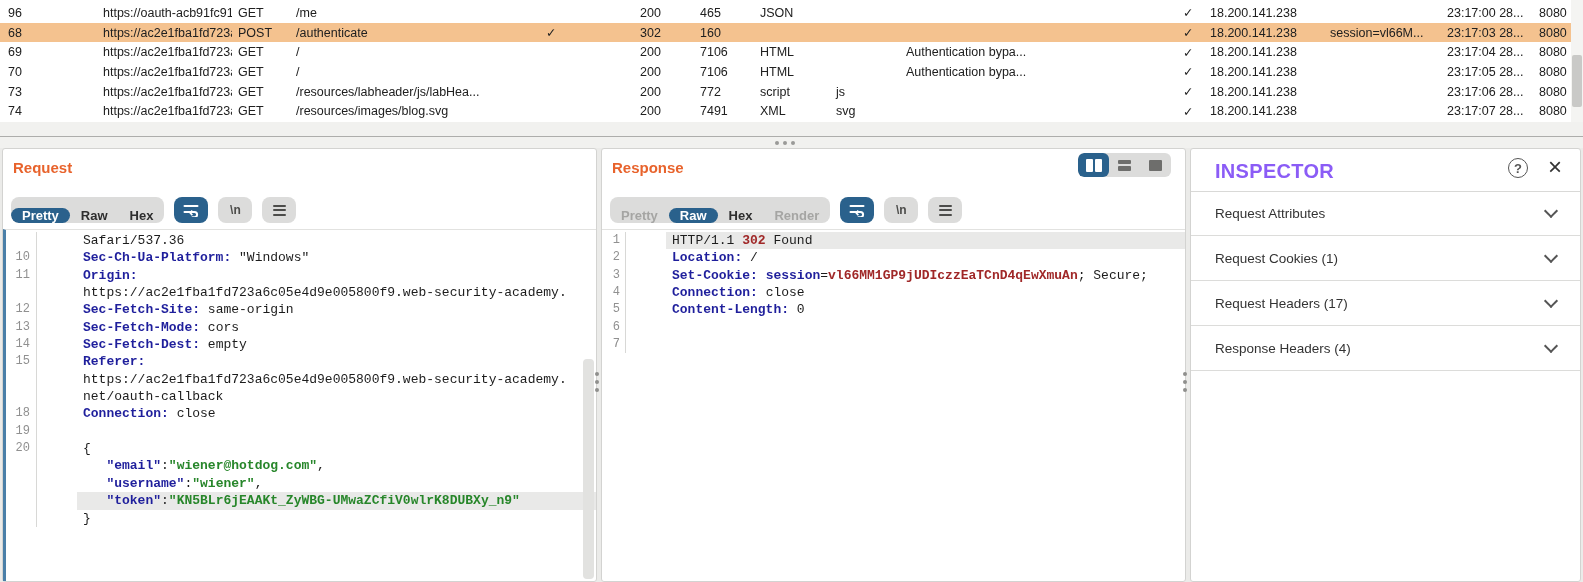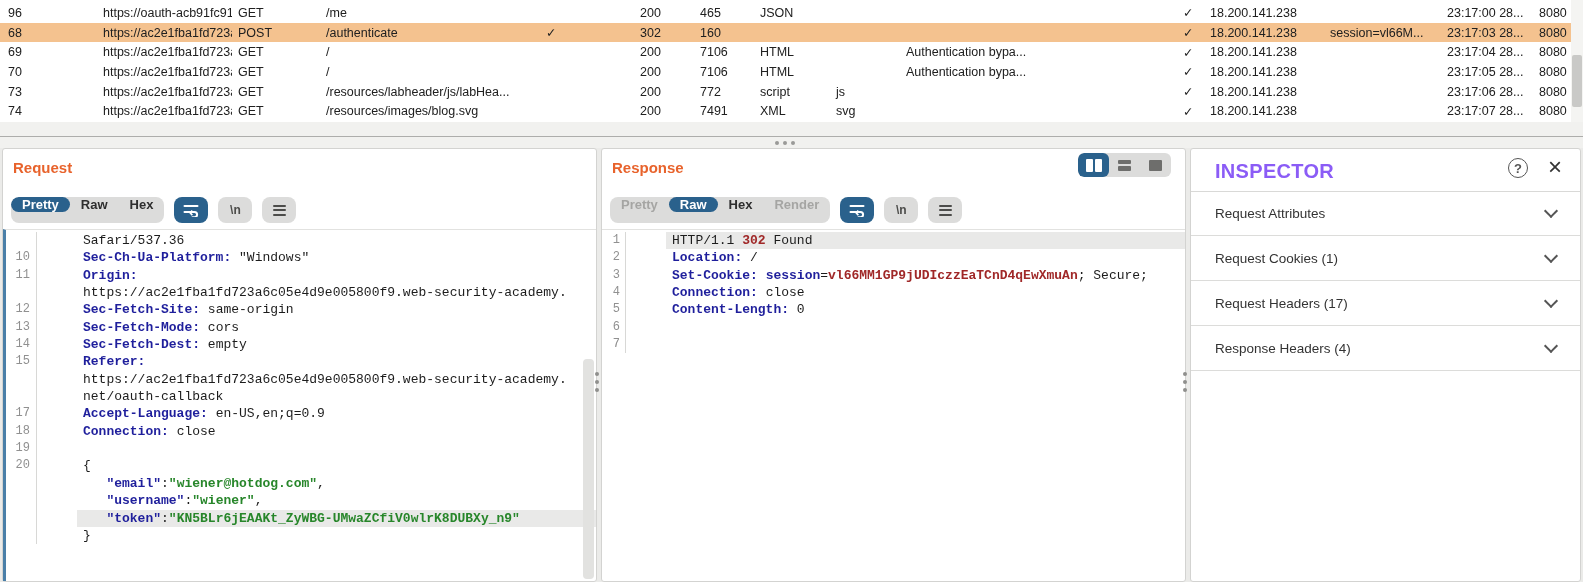--- a/index.html
+++ b/index.html
@@ -7,21 +7,21 @@
         font-family:"Liberation Sans",sans-serif;color:#202020;}
 
   
   .table-region{position:absolute;left:0;top:0;width:1583px;height:122px;background:#ffffff;}
   .hist-rows{position:absolute;left:0;top:3px;width:1583px;}
   .hist-row{display:grid;height:19.7px;align-items:center;font-size:12.5px;white-space:nowrap;
     grid-template-columns:95px 137px 58px 250px 93px 60px 60px 76px 70px 277px 27px 120px 117px 93px 50px;}
   .hist-row.selected{background:#f4c28f;}
   .hist-row>div{overflow:hidden;text-overflow:clip;}
   .c-num{padding-left:8px;} .c-host{padding-left:8px;} .c-method{padding-left:6px;}
-  .c-path{padding-left:6px;margin-left:30px;} .c-params{padding-left:6px;} .c-status{padding-left:7px;}
+  .c-path{padding-left:6px;} .c-params{padding-left:6px;} .c-status{padding-left:7px;}
   .c-length{padding-left:7px;} .c-mime{padding-left:7px;} .c-ext{padding-left:7px;}
   .c-title{padding-left:7px;} .c-tls{padding-left:7px;} .c-ip{padding-left:7px;}
   .c-cookies{padding-left:7px;} .c-time{padding-left:7px;} .c-port{padding-left:6px;}
   .tbl-scroll-track{position:absolute;right:0;top:0;width:12px;height:122px;background:#f4f4f2;}
   .tbl-scroll-thumb{position:absolute;right:1px;top:55px;width:10px;height:52px;background:#c9c9c7;border-radius:2px;}
 
   
   .divider-strip{position:absolute;left:0;top:122px;width:1583px;height:26px;background:#f1f1ef;}
   .divider-line{position:absolute;left:0;top:14px;width:1583px;height:1px;background:#adadab;}
   .hdots{position:absolute;left:775px;top:19px;display:flex;gap:4px;}
@@ -29,21 +29,21 @@
 
   
   .panel{position:absolute;top:148px;background:#fff;border:1px solid #d3d3d1;border-radius:3px;box-sizing:border-box;}
   .panel-request{left:2px;width:595px;height:434px;}
   .panel-response{left:601px;width:585px;height:434px;}
   .panel-inspector{left:1190px;width:391px;height:434px;}
 
   .panel-title{position:absolute;left:10px;top:10px;font-size:15px;font-weight:bold;color:#e8632c;}
 
   .toolbar{position:absolute;left:8px;top:48px;height:26px;display:flex;align-items:center;gap:7px;}
-  .seg-group{display:inline-flex;background:#dcdcdb;border-radius:8px;overflow:hidden;height:26px;align-items:flex-start;}
+  .seg-group{display:inline-flex;background:#dcdcdb;border-radius:8px;overflow:hidden;height:26px;align-items:flex-end;}
   .seg{display:flex;align-items:center;padding:0 11px;font-size:13px;font-weight:600;color:#2e2e2e;cursor:default;}
   .seg.selected{background:#2a618c;color:#fff;border-radius:8px;}
   .seg.disabled{color:#a5a5a3;}
   .icon-btn{width:34px;height:26px;border-radius:8px;background:#dcdcdb;display:flex;align-items:center;justify-content:center;
             font-size:12px;font-weight:bold;color:#4c4c4a;margin-left:3px;}
   .icon-btn.blue{background:#2a618c;color:#fff;}
   .hamburger{display:flex;flex-direction:column;gap:2.5px;}
   .hamburger i{display:block;width:13px;height:2px;background:#4c4c4a;border-radius:1px;}
 
   
@@ -239,21 +239,20 @@
         <div class="ed-line"><span class="ln"></span><span class="lt"><span class="tok-v">Safari/537.36</span></span></div>
         <div class="ed-line"><span class="ln">10</span><span class="lt"><span class="tok-h">Sec-Ch-Ua-Platform:</span><span class="tok-v"> "Windows"</span></span></div>
         <div class="ed-line"><span class="ln">11</span><span class="lt"><span class="tok-h">Origin:</span></span></div>
         <div class="ed-line"><span class="ln"></span><span class="lt"><span class="tok-v">https://ac2e1fba1fd723a6c05e4d9e005800f9.web-security-academy.</span></span></div>
         <div class="ed-line"><span class="ln">12</span><span class="lt"><span class="tok-h">Sec-Fetch-Site:</span><span class="tok-v"> same-origin</span></span></div>
         <div class="ed-line"><span class="ln">13</span><span class="lt"><span class="tok-h">Sec-Fetch-Mode:</span><span class="tok-v"> cors</span></span></div>
         <div class="ed-line"><span class="ln">14</span><span class="lt"><span class="tok-h">Sec-Fetch-Dest:</span><span class="tok-v"> empty</span></span></div>
         <div class="ed-line"><span class="ln">15</span><span class="lt"><span class="tok-h">Referer:</span></span></div>
         <div class="ed-line"><span class="ln"></span><span class="lt"><span class="tok-v">https://ac2e1fba1fd723a6c05e4d9e005800f9.web-security-academy.</span></span></div>
         <div class="ed-line"><span class="ln"></span><span class="lt"><span class="tok-v">net/oauth-callback</span></span></div>
-        <div class="ed-line"><span class="ln">17</span><span class="lt"><span class="tok-h">Accept-Language:</span><span class="tok-v"> en-US,en;q=0.9</span></span></div>
         <div class="ed-line"><span class="ln">18</span><span class="lt"><span class="tok-h">Connection:</span><span class="tok-v"> close</span></span></div>
         <div class="ed-line"><span class="ln">19</span><span class="lt"></span></div>
         <div class="ed-line"><span class="ln">20</span><span class="lt"><span class="tok-v">{</span></span></div>
         <div class="ed-line"><span class="ln"></span><span class="lt"><span class="tok-v">   </span><span class="tok-k">"email"</span><span class="tok-v">:</span><span class="tok-g">"wiener@hotdog.com"</span><span class="tok-v">,</span></span></div>
         <div class="ed-line"><span class="ln"></span><span class="lt"><span class="tok-v">   </span><span class="tok-k">"username"</span><span class="tok-v">:</span><span class="tok-g">"wiener"</span><span class="tok-v">,</span></span></div>
         <div class="ed-line hl"><span class="ln"></span><span class="lt"><span class="tok-v">   </span><span class="tok-k">"token"</span><span class="tok-v">:</span><span class="tok-g">"KN5BLr6jEAAKt_ZyWBG-UMwaZCfiV0wlrK8DUBXy_n9"</span></span></div>
         <div class="ed-line"><span class="ln"></span><span class="lt"><span class="tok-v">}</span></span></div>
       </div>
     <div class="req-scroll-thumb"></div>
   </div>

